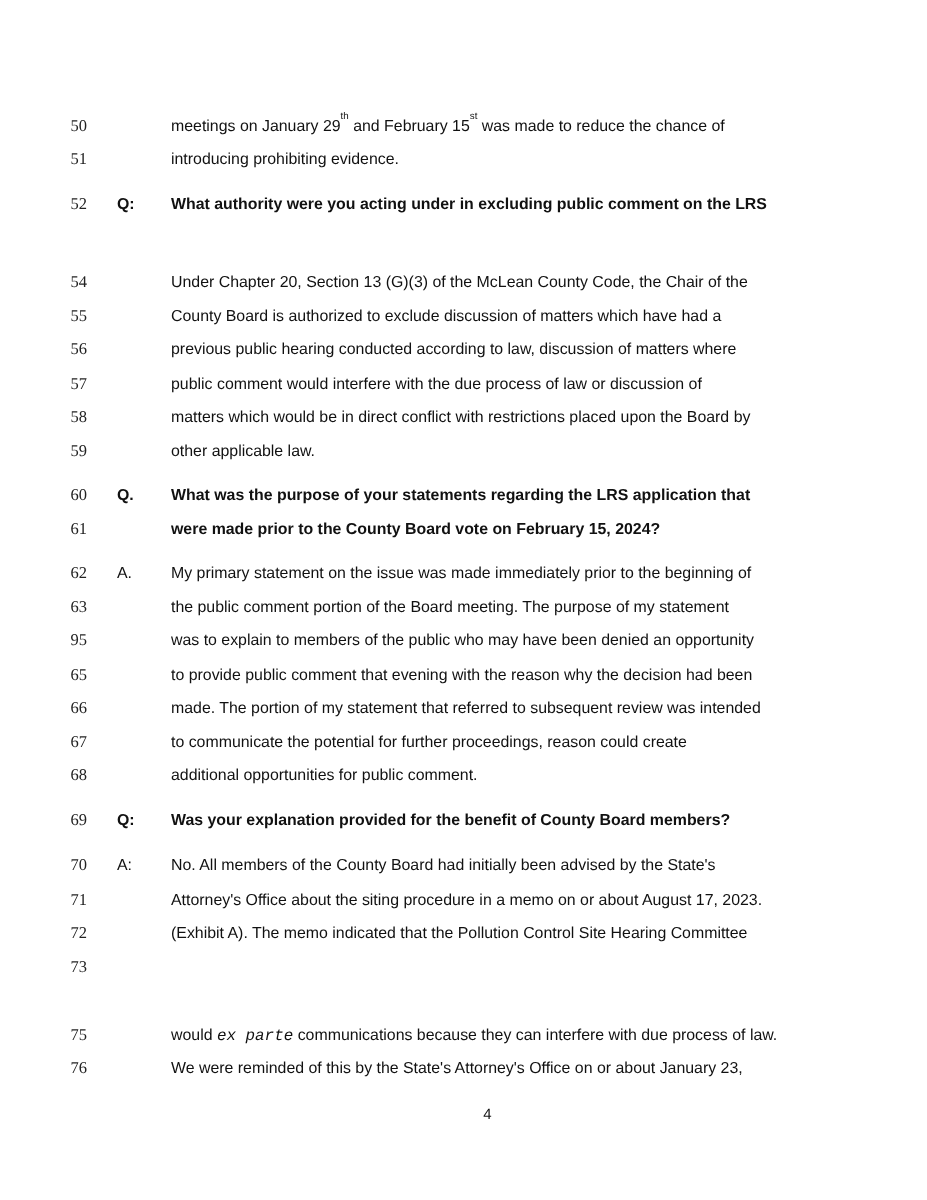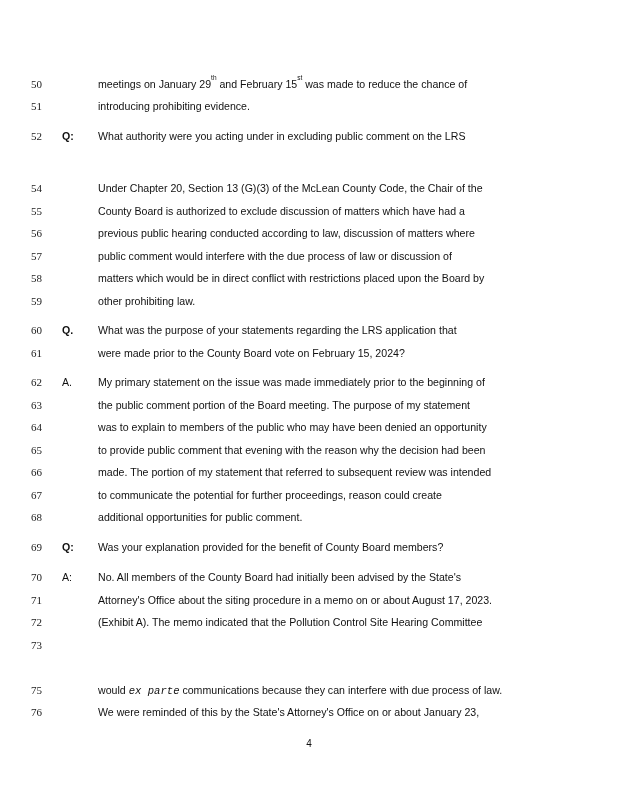--- a/index.html
+++ b/index.html
@@ -1,24 +1,24 @@
 <!DOCTYPE html>
 <html><head>
 <meta charset="utf-8">
 <style>
   html, body { margin: 0; padding: 0; background: #ffffff; }
   body { width: 618px; height: 800px; position: relative; overflow: hidden;
          font-family: "Liberation Sans", "DejaVu Sans", sans-serif; color: #111; }
-  .page { position: absolute; left: 0; top: 0; width: 500px; height: 800px; }
+  .page { position: absolute; left: 16px; top: 0; width: 500px; height: 800px; }
   .line { position: absolute; left: 0; width: 618px; height: 18px; font-size: 10.6px; line-height: 18px; white-space: nowrap; }
   .ln { position: absolute; left: 31px; width: 22px; font-family: "Liberation Serif", "DejaVu Serif", serif; font-size: 11px; color: #222; }
   .lbl { position: absolute; left: 62px; width: 24px; font-weight: bold; }
   .lbl.plain { font-weight: normal; }
   .txt { position: absolute; left: 98px; }
-  .txt.q { font-weight: normal; }
+  .txt.q { font-weight: bold; }
   .pagenum { position: absolute; top: 738px; left: 0; width: 618px; text-align: center; font-size: 10px; }
   sup { font-size: 6.5px; vertical-align: top; line-height: 8px; position: relative; top: -1px; }
   em { font-style: italic; font-family: Liberation Mono, monospace; }
 </style>
 </head>
 <body>
 
 <div class="page">
 
   <div class="line" style="top:75px">
@@ -52,21 +52,21 @@
   <div class="line" style="top:246.5px">
     <span class="ln">57</span>
     <span class="txt">public comment would interfere with the due process of law or discussion of</span>
   </div>
   <div class="line" style="top:269px">
     <span class="ln">58</span>
     <span class="txt">matters which would be in direct conflict with restrictions placed upon the Board by</span>
   </div>
   <div class="line" style="top:291.5px">
     <span class="ln">59</span>
-    <span class="txt">other prohibiting law.</span>
+    <span class="txt">other applicable law.</span>
   </div>
 
   <div class="line" style="top:321px">
     <span class="ln">60</span>
     <span class="lbl">Q.</span>
     <span class="txt q">What was the purpose of your statements regarding the LRS application that</span>
   </div>
   <div class="line" style="top:343.5px">
     <span class="ln">61</span>
     <span class="txt q">were made prior to the County Board vote on February 15, 2024?</span>
@@ -75,21 +75,21 @@
   <div class="line" style="top:373px">
     <span class="ln">62</span>
     <span class="lbl plain">A.</span>
     <span class="txt">My primary statement on the issue was made immediately prior to the beginning of</span>
   </div>
   <div class="line" style="top:395.5px">
     <span class="ln">63</span>
     <span class="txt">the public comment portion of the Board meeting. The purpose of my statement</span>
   </div>
   <div class="line" style="top:418px">
-    <span class="ln">64</span>
+    <span class="ln">95</span>
     <span class="txt">was to explain to members of the public who may have been denied an opportunity</span>
   </div>
   <div class="line" style="top:440.5px">
     <span class="ln">65</span>
     <span class="txt">to provide public comment that evening with the reason why the decision had been</span>
   </div>
   <div class="line" style="top:463px">
     <span class="ln">66</span>
     <span class="txt">made. The portion of my statement that referred to subsequent review was intended</span>
   </div>

